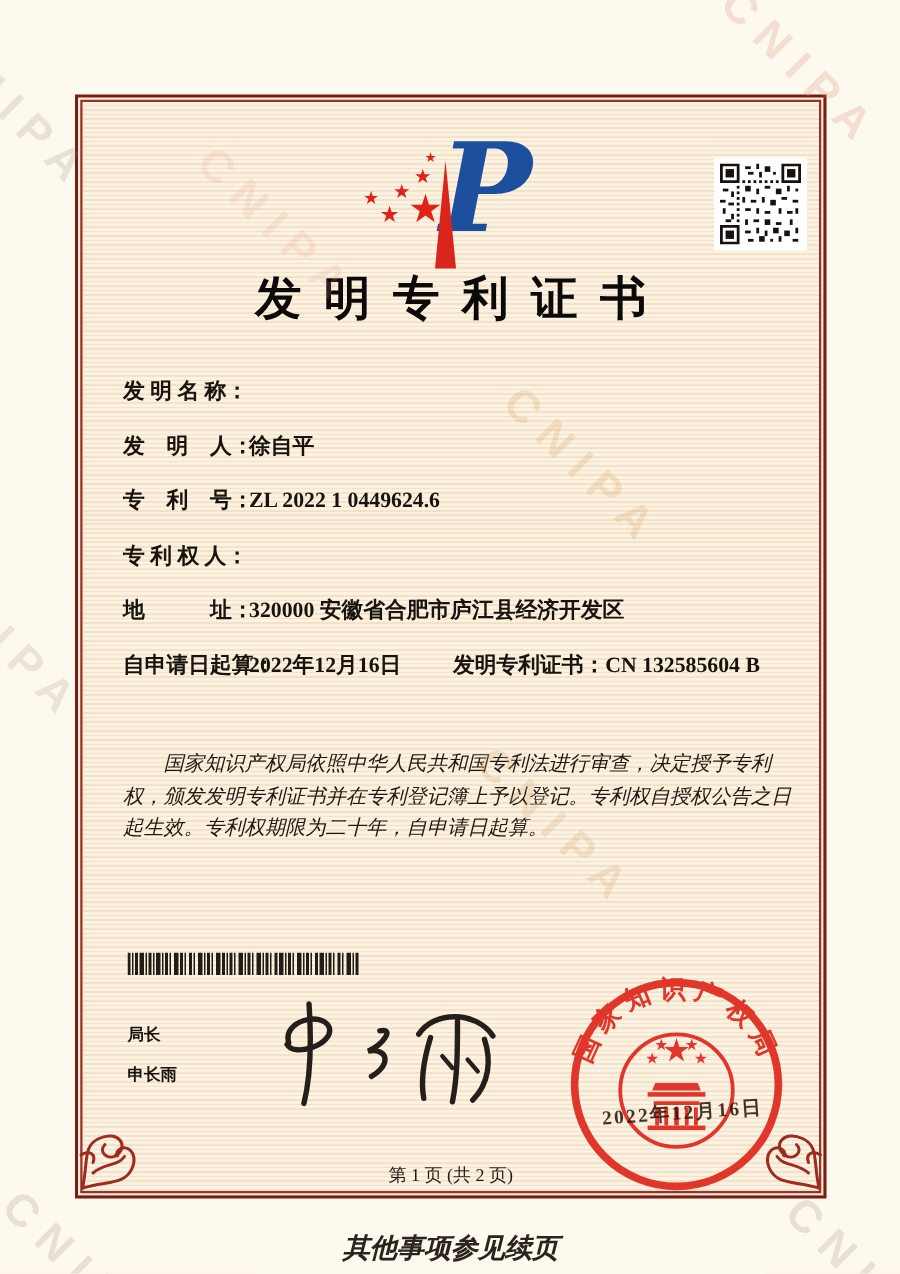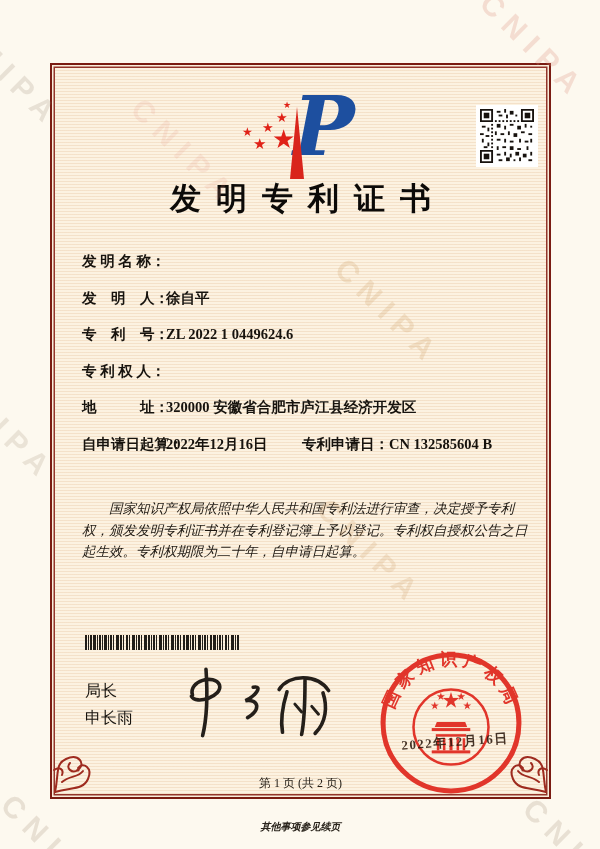--- a/index.html
+++ b/index.html
@@ -40,39 +40,39 @@
   .row{ display:flex; margin-bottom:20.5px; line-height:16px; white-space:nowrap; }
   .flabel{ display:inline-block; width:84px; flex:none; }
   .fvalue{ display:inline-block; }
   .fvalue.w-fix{ width:136px; flex:none; }
   
   .paras{ position:absolute; left:30px; top:433px; width:452px; font-size:13.5px; font-style:italic; line-height:21.5px; color:#1d1812; }
   .paras p{ text-indent:2em; }
   
   .barcode{ position:absolute; left:33px; top:570px; width:156px; height:15px; }
   
-  .director{ position:absolute; left:33px; top:612px; font-size:16px; font-weight:normal; line-height:27px; }
+  .director{ position:absolute; left:33px; top:612px; font-size:11px; font-weight:bold; line-height:27px; }
   .signature{ position:absolute; left:118px; top:598px; }
   
   .seal{ position:absolute; left:326px; top:585px; width:146px; height:146px; opacity:0.93; }
   .seal-date{
     position:absolute; left:314px; top:668px; width:178px; text-align:center;
     font-size:13px; font-weight:bold; letter-spacing:1.5px;
     color:rgba(43,24,13,0.88); transform:rotate(-4deg);
   }
   
   .page-num{ position:absolute; left:0; top:710px; width:100%; text-align:center; font-size:12px; color:#221c15; }
   
   .flourish{ position:absolute; top:659px; }
   .flourish.left{ left:-2px; }
   .flourish.right{ right:-2px; transform:scaleX(-1); }
   
   .note{
     position:absolute; left:50px; top:820px; width:501px; text-align:center;
-    font-size:10px; font-style:italic; font-weight:bold; color:#2a241c;
+    font-size:18px; font-style:italic; font-weight:bold; color:#2a241c;
   }
   
   .wm-layer{ position:absolute; inset:0; pointer-events:none; }
   .wm{
     position:absolute; font-family:"Liberation Sans","DejaVu Sans",sans-serif;
     font-weight:bold; font-size:30px; letter-spacing:9px;
     transform:rotate(45deg); transform-origin:left top; white-space:nowrap;
   }
 </style>
 </head>
@@ -183,21 +183,21 @@
     <div class="row">
       <span class="flabel">专 利 权 人：</span>
     </div>
     <div class="row">
       <span class="flabel">地　　　址：</span>
       <span class="fvalue">320000 安徽省合肥市庐江县经济开发区</span>
     </div>
     <div class="row">
       <span class="flabel">自申请日起算：</span>
       <span class="fvalue w-fix">2022年12月16日</span>
-      <span class="flabel" style="width:auto;">专利申请日：</span>
+      <span class="flabel" style="width:auto;">发明专利证书：</span>
       <span class="fvalue">CN 132585604 B</span>
     </div>
   </div>
 
   <div class="paras">
     <p>国家知识产权局依照中华人民共和国专利法进行审查，决定授予专利权，颁发发明专利证书并在专利登记簿上予以登记。专利权自授权公告之日起生效。专利权期限为二十年，自申请日起算。</p>
   </div>
 
   <div class="barcode">
     <svg width="156" height="15" viewBox="0 0 156 15">

